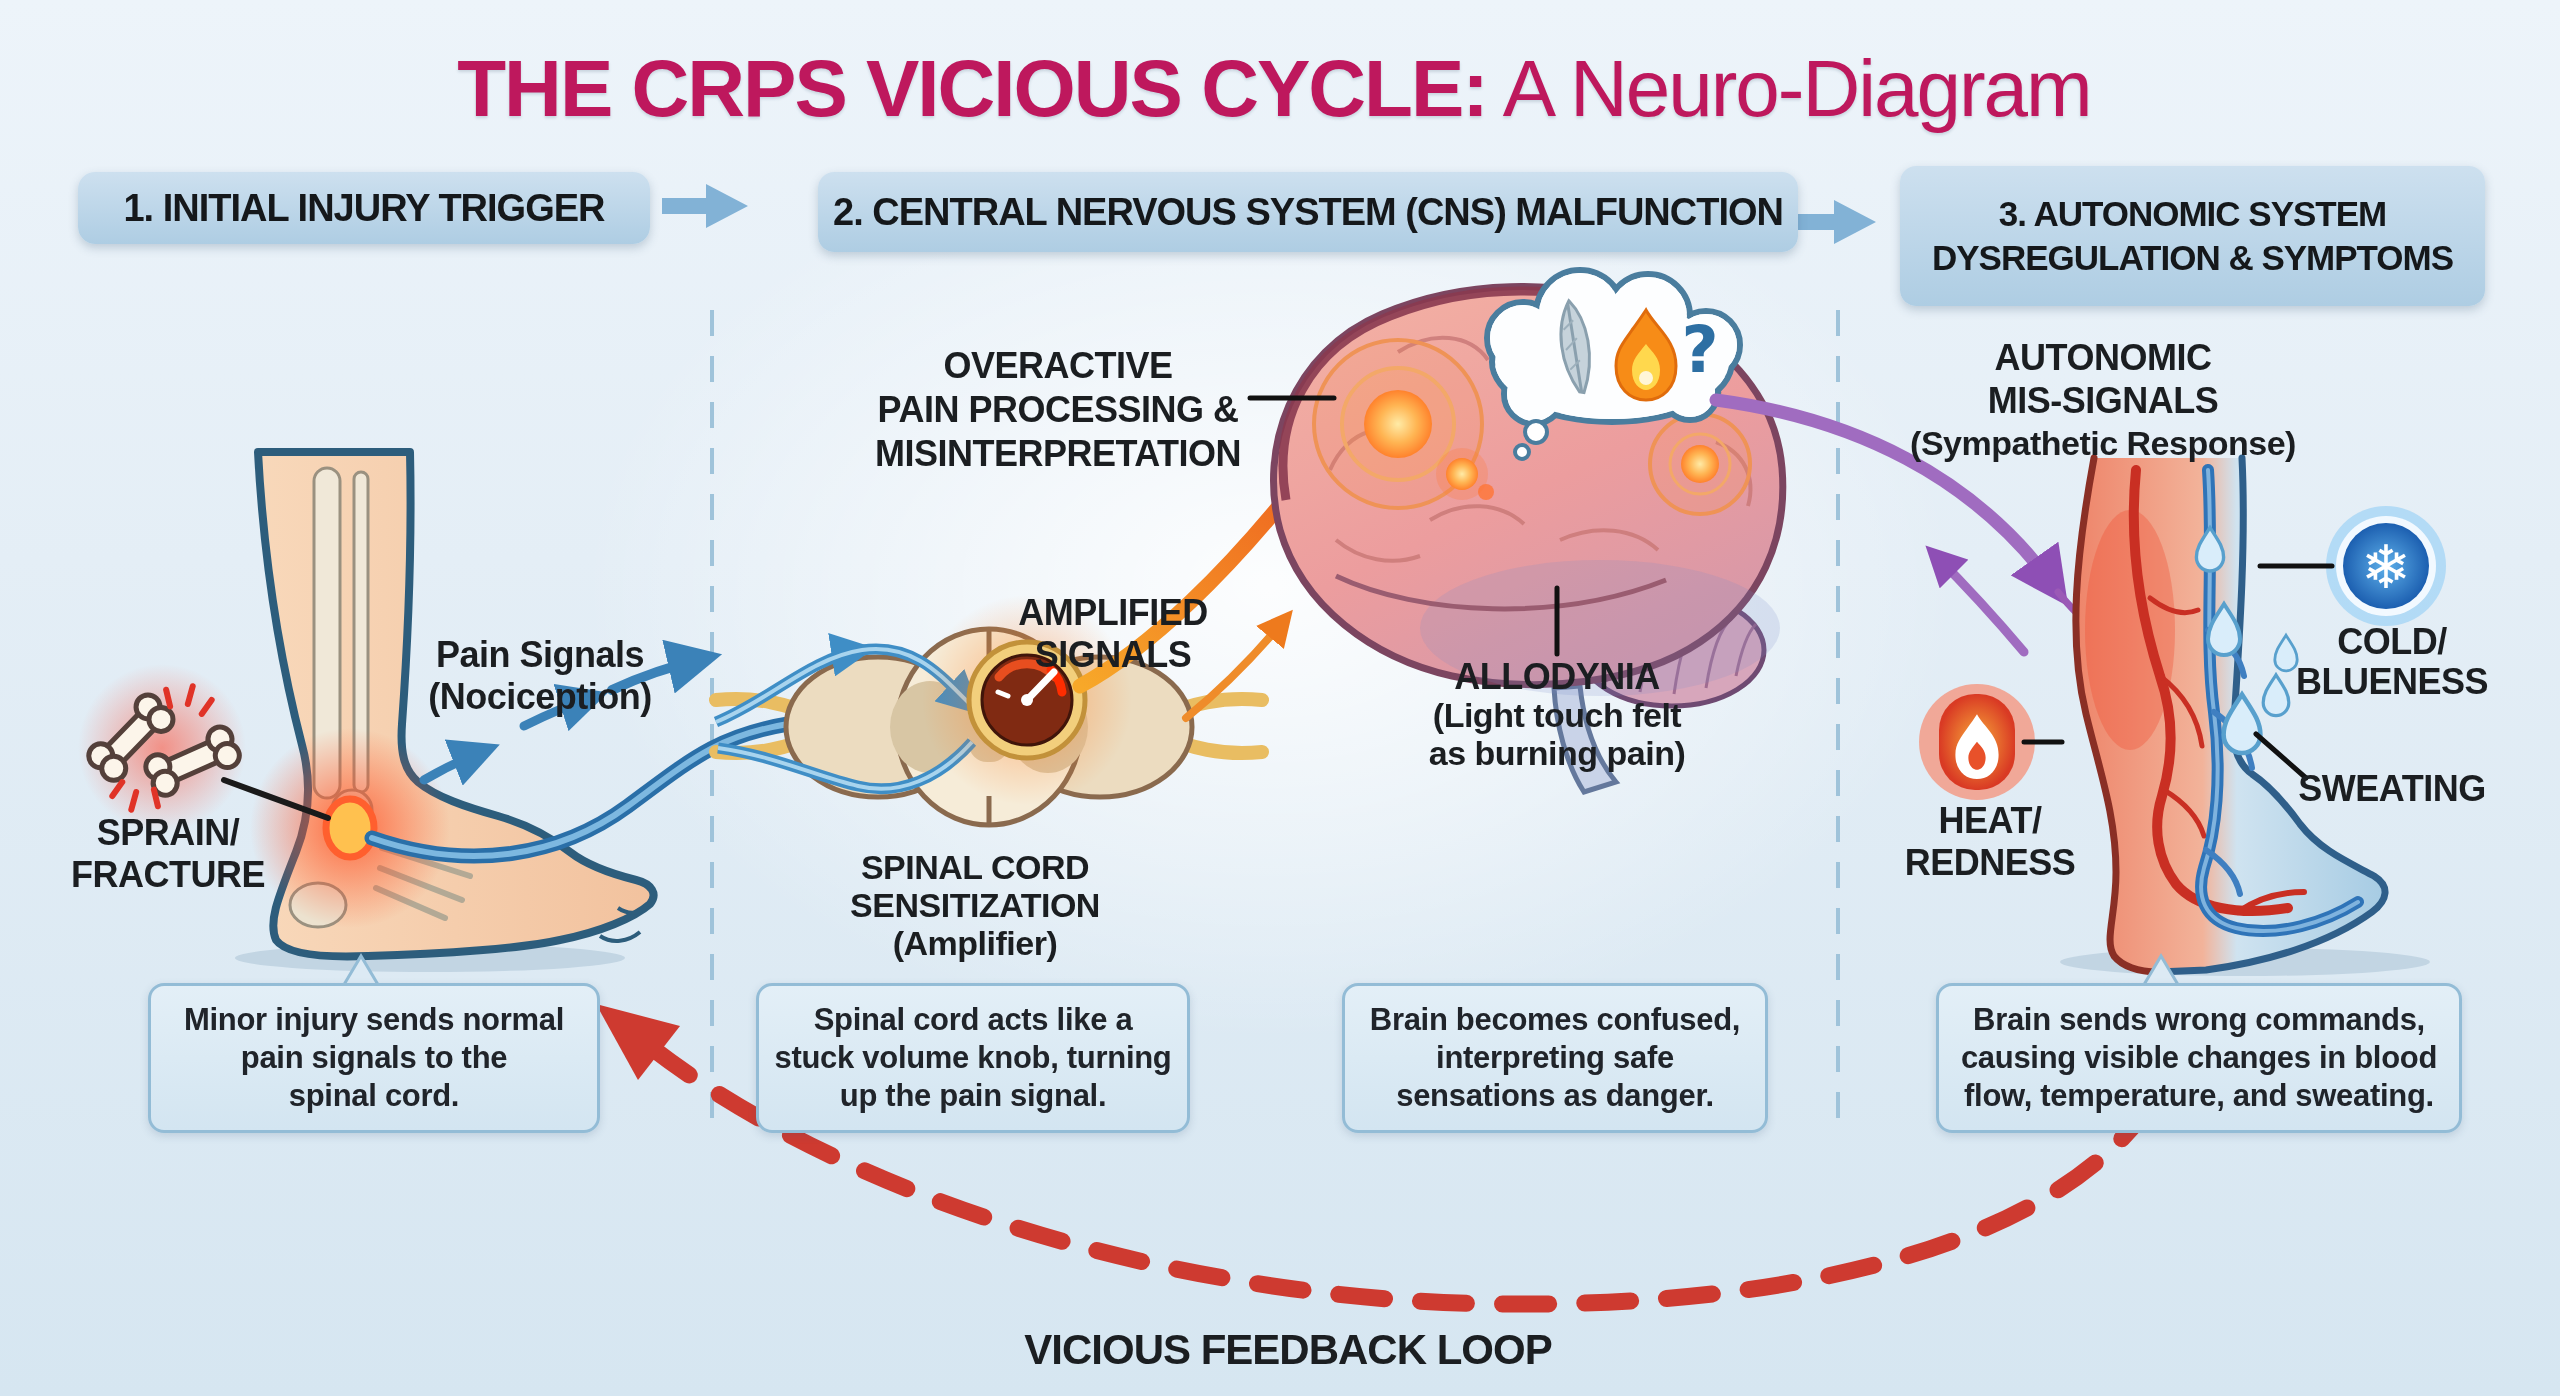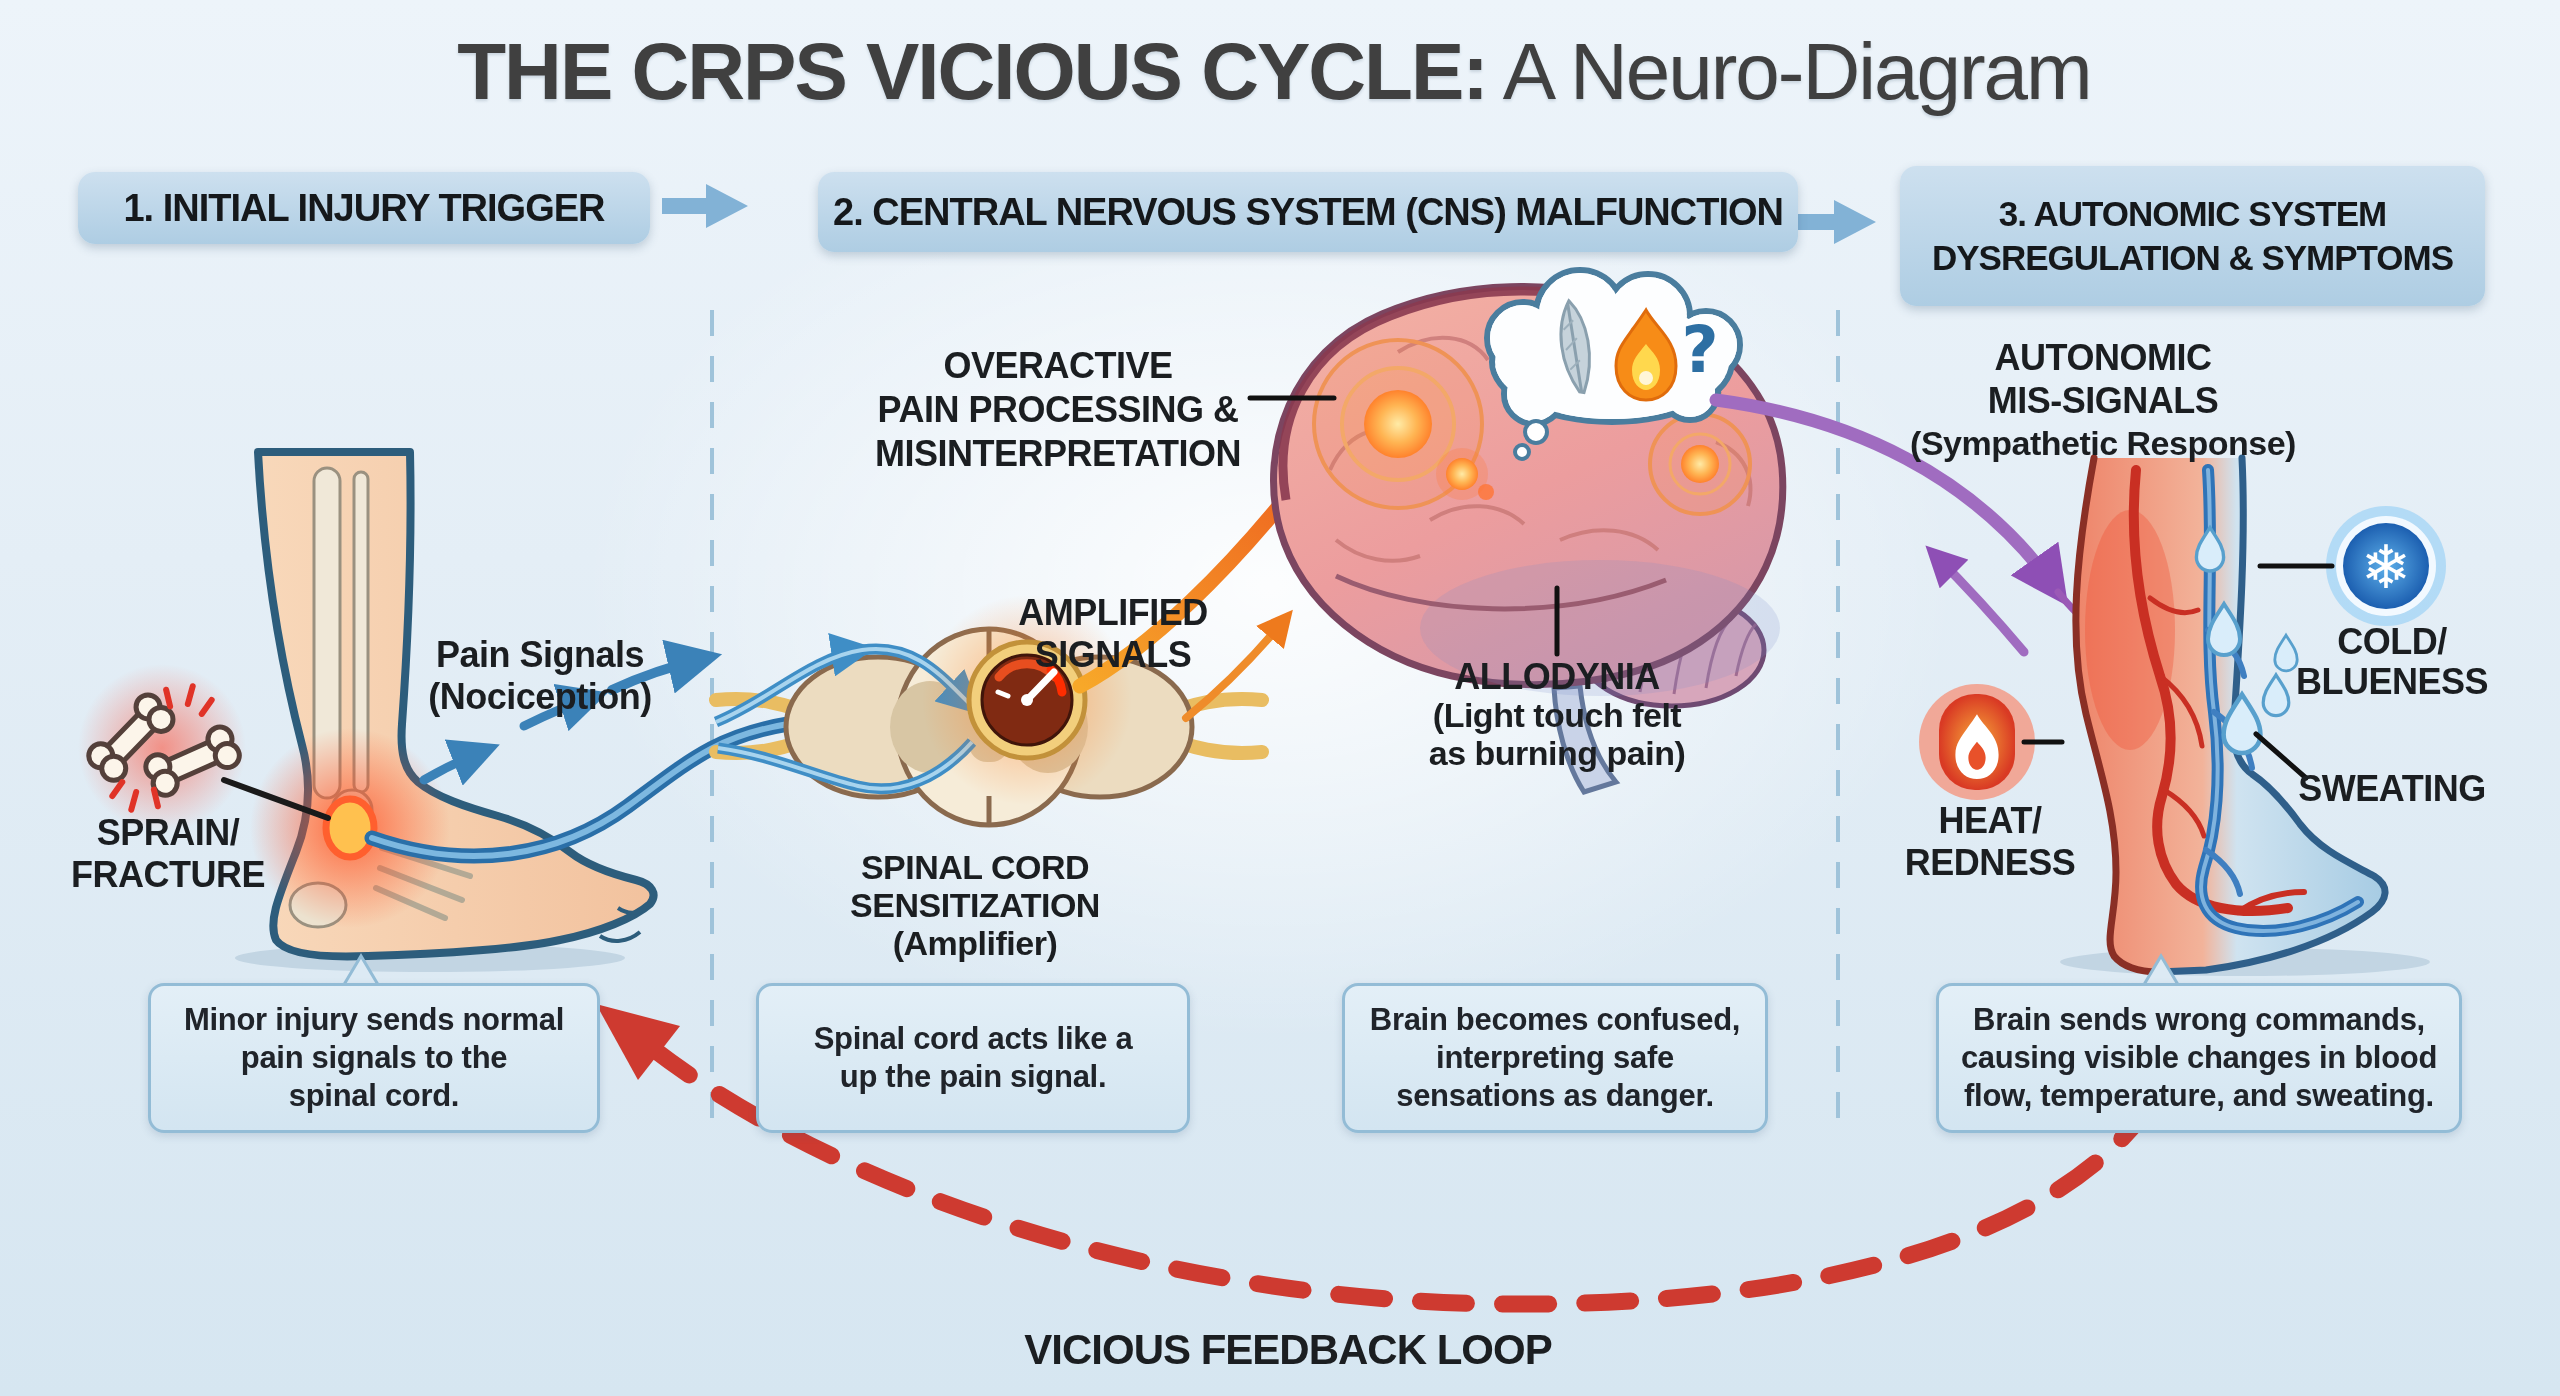--- a/index.html
+++ b/index.html
@@ -11,23 +11,23 @@
   }
   .mid-glow{
     position:absolute;left:520px;top:180px;width:1500px;height:900px;
     background:radial-gradient(ellipse at 50% 45%,rgba(255,255,255,.9) 0%,rgba(255,255,255,0) 65%);
     pointer-events:none;
   }
   svg.scene{position:absolute;left:0;top:0;}
   .lbl{position:absolute;transform:translateX(-50%);text-align:center;
        font-weight:700;letter-spacing:-0.5px;white-space:nowrap;color:#1b1e21;}
   .title{
-    position:absolute;left:1274px;top:28px;transform:translateX(-50%);
+    position:absolute;left:1274px;top:45px;transform:translateX(-50%);
     white-space:nowrap;font-size:80px;line-height:88px;letter-spacing:-2px;
-    color:#404040;text-shadow:0 2px 3px rgba(40,70,100,.18);
+    color:#be185d;text-shadow:0 2px 3px rgba(40,70,100,.18);
   }
   .title .t-main{font-weight:800;}
   .title .t-sub{font-weight:500;}
   .stage-box{
     position:absolute;display:flex;align-items:center;justify-content:center;
     background:linear-gradient(180deg,#cde0ef 0%,#aecde3 100%);
     border-radius:16px;box-shadow:0 4px 10px rgba(60,90,120,.25);
     color:#15181b;font-weight:800;letter-spacing:-1px;text-align:center;
   }
   .stage-1{left:78px;top:172px;width:572px;height:72px;font-size:38px;border-radius:17px;}
@@ -406,20 +406,21 @@
   <div>REDNESS</div>
 </div>
 
 <div class="caption-box cap-1">
   <div>Minor injury sends normal</div>
   <div>pain signals to the</div>
   <div>spinal cord.</div>
 </div>
 <div class="caption-box cap-2">
   <div>Spinal cord acts like a</div>
+  <div>stuck volume knob, turning</div>
   <div>up the pain signal.</div>
 </div>
 <div class="caption-box cap-3">
   <div>Brain becomes confused,</div>
   <div>interpreting safe</div>
   <div>sensations as danger.</div>
 </div>
 <div class="caption-box cap-4">
   <div>Brain sends wrong commands,</div>
   <div>causing visible changes in blood</div>

